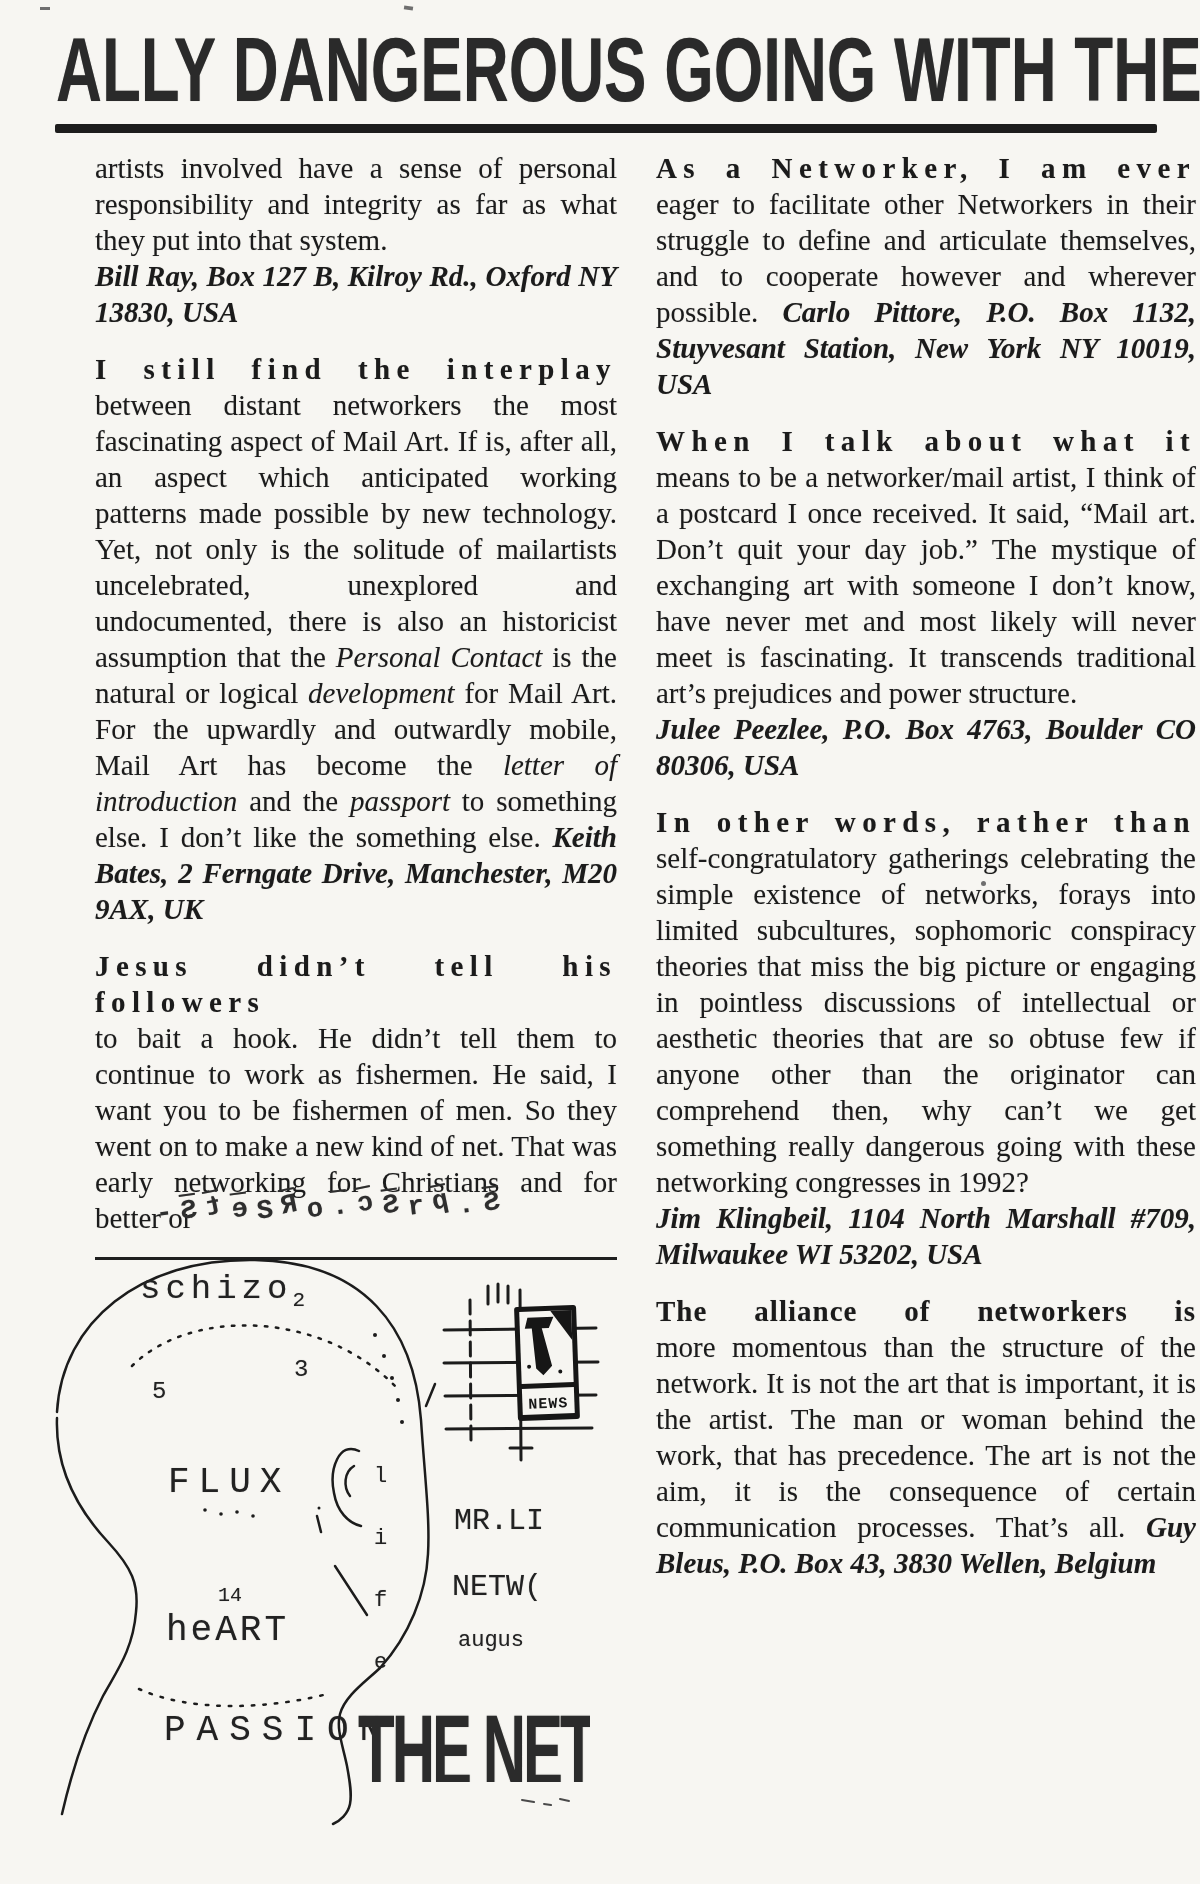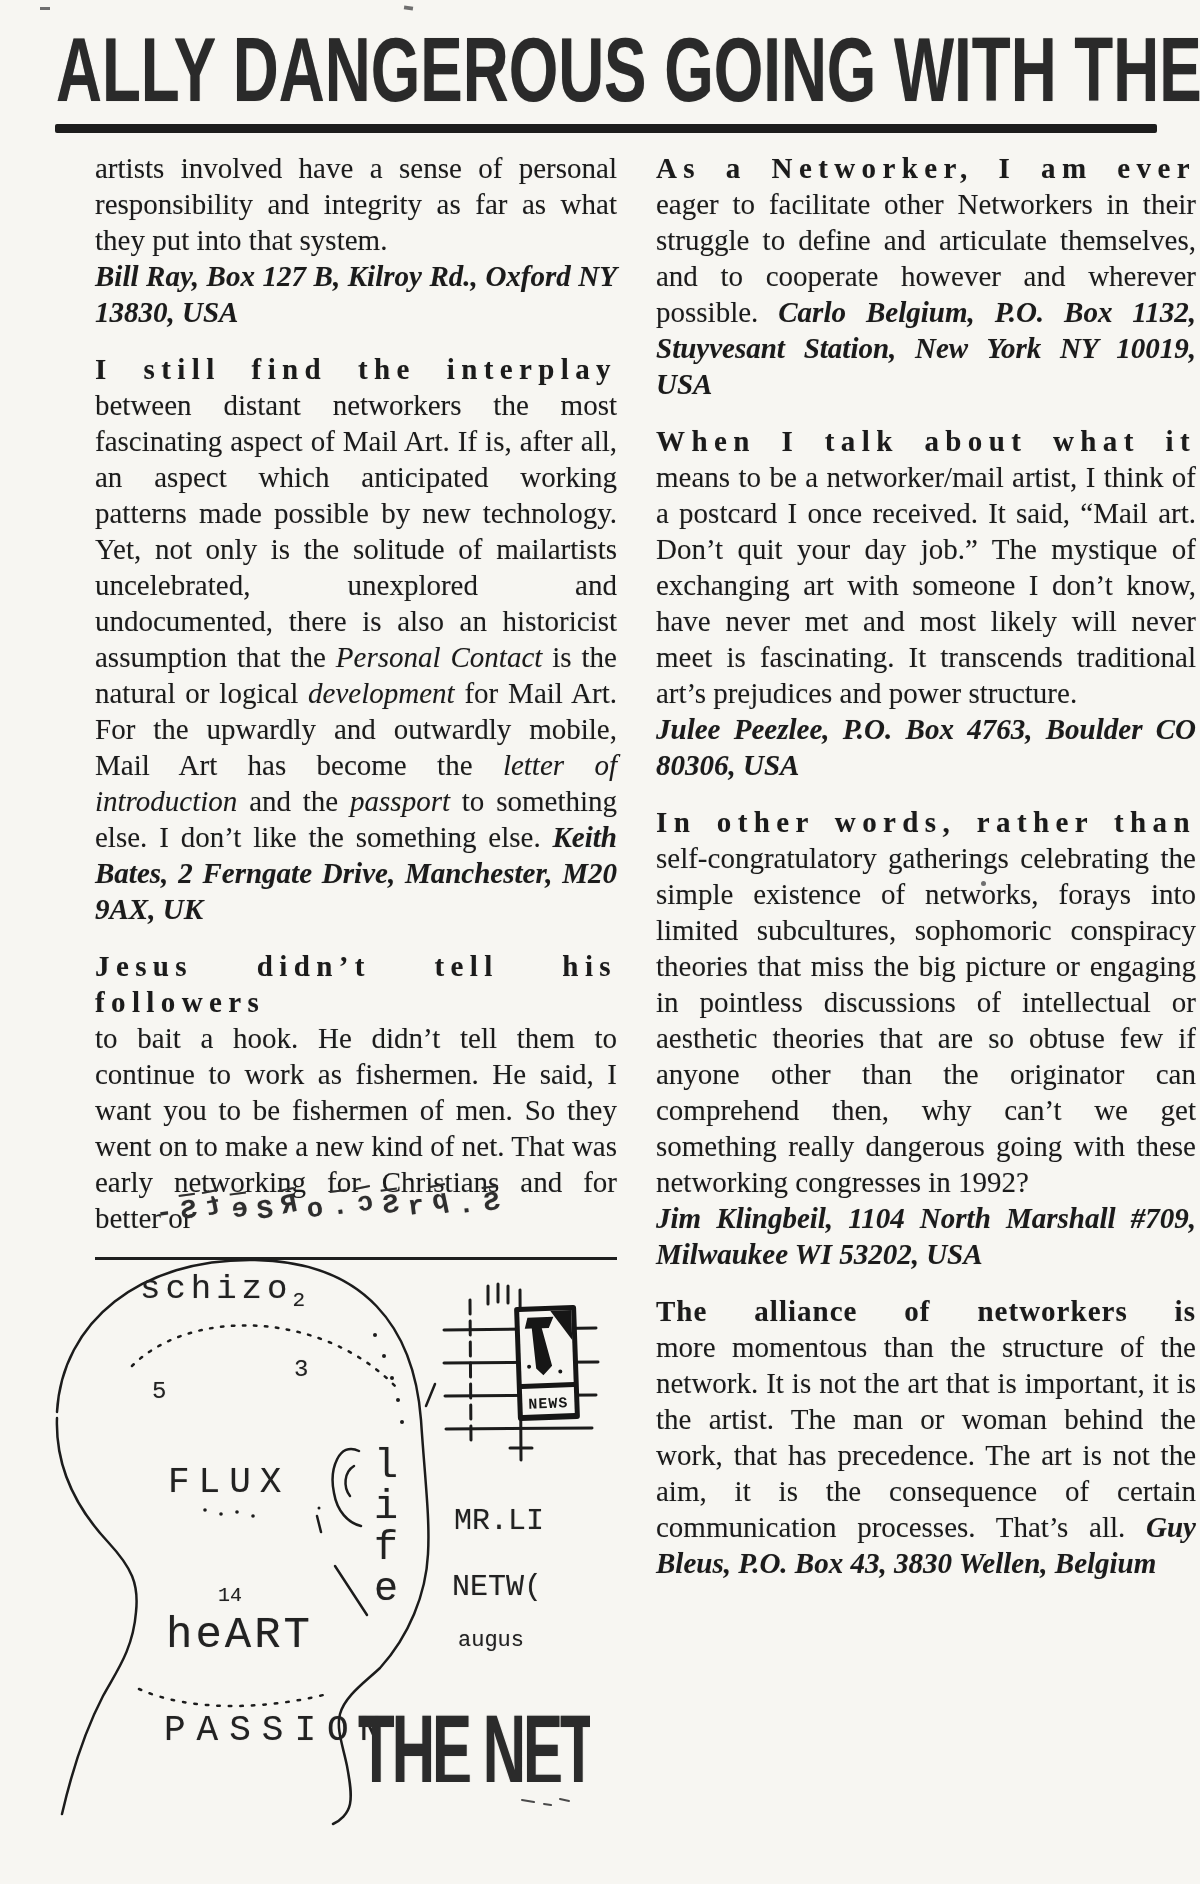--- a/index.html
+++ b/index.html
@@ -32,23 +32,23 @@
   .sr span{display:inline-block;margin-right:9px;transform-origin:center;}
   .sr span:nth-child(2n){transform:scaleX(-1) rotate(6deg) translateY(-2px);text-decoration:overline;}
   .sr span:nth-child(2n+1){transform:rotate(-5deg);}
   .sr span:nth-child(3n){transform:scaleX(-1) rotate(10deg) translateY(-5px);text-decoration:overline;}
   #w-schizo{left:100px;top:90px;font-size:34px;letter-spacing:5px;}
   #w-schizo sub{font-size:21px;letter-spacing:0;}
   #w-5{left:112px;top:198px;font-size:24px;}
   #w-3{left:254px;top:176px;font-size:24px;}
   #w-flux{left:128px;top:282px;font-size:36px;letter-spacing:9px;}
   #w-14{left:178px;top:404px;font-size:20px;}
-  #w-heart{left:126px;top:430px;font-size:44px;letter-spacing:3px;}
+  #w-heart{left:126px;top:430px;font-size:36px;letter-spacing:3px;}
   #w-passion{left:124px;top:530px;font-size:36px;letter-spacing:11px;}
-  #w-life{left:334px;top:266px;font-size:40px;width:26px;word-break:break-all;white-space:normal;line-height:41px;}
+  #w-life{left:334px;top:266px;font-size:22px;width:26px;word-break:break-all;white-space:normal;line-height:62px;}
   #w-mrli{left:414px;top:324px;font-size:30px;}
   #w-netw{left:412px;top:390px;font-size:30px;}
   #w-augus{left:418px;top:448px;font-size:22px;}
   #w-big{left:318px;top:512px;width:232px;height:90px;overflow:hidden;}
   #w-big span{display:inline-block;font-family:"Liberation Sans",sans-serif;font-weight:700;
               font-size:60px;letter-spacing:-3px;white-space:nowrap;color:#2b2b2b;
               transform:scaleY(1.7);transform-origin:top left;}
   .speck{position:absolute;background:#6f6f6f;}
   #sp1{left:404px;top:6px;width:9px;height:4px;transform:rotate(8deg);}
   #sp2{left:40px;top:7px;width:10px;height:3px;}
@@ -66,21 +66,21 @@
     <div id="col-left-paras">
         <p class="para"><span class="">artists involved have a sense of personal responsibility and integrity as far as what they put into that system.</span><span class="attr"><span class="name">Bill Ray, </span><span class="addr">Box 127 B, Kilroy Rd., Oxford NY 13830, USA</span></span></p>
         <p class="para"><span class="lead">I still find the interplay</span><span class="">between distant networkers the most fascinating aspect of Mail Art. If is, after all, an aspect which anticipated working patterns made possible by new technology. Yet, not only is the solitude of mailartists uncelebrated, unexplored and undocumented, there is also an historicist assumption that the </span><span class="it">Personal Contact</span><span class=""> is the natural or logical </span><span class="it">development</span><span class=""> for Mail Art. For the upwardly and outwardly mobile, Mail Art has become the </span><span class="it">letter of introduction</span><span class=""> and the </span><span class="it">passport</span><span class=""> to something else. I don’t like the something else. </span><span class="name">Keith Bates, </span><span class="addr">2 Ferngate Drive, Manchester, M20 9AX, UK</span></p>
         <p class="para"><span class="lead">Jesus didn’t tell his followers</span><span class="">to bait a hook. He didn’t tell them to continue to work as fishermen. He said, I want you to be fishermen of men. So they went on to make a new kind of net. That was early networking for Christians and for better or</span></p>
       </div>
     <div class="col-rule"></div>
   </div>
 
   <div class="col col-right">
     <div id="col-right-paras">
-        <p class="para"><span class="lead">As a Networker, I am ever</span><span class="">eager to facilitate other Networkers in their struggle to define and articulate themselves, and to cooperate however and wherever possible. </span><span class="name">Carlo Belgium, </span><span class="addr">P.O. Box 1132, Stuyvesant Station, New York NY 10019, USA</span></p>
+        <p class="para"><span class="lead">As a Networker, I am ever</span><span class="">eager to facilitate other Networkers in their struggle to define and articulate themselves, and to cooperate however and wherever possible. </span><span class="name">Carlo Pittore, </span><span class="addr">P.O. Box 1132, Stuyvesant Station, New York NY 10019, USA</span></p>
         <p class="para"><span class="lead">When I talk about what it</span><span class="">means to be a networker/mail artist, I think of a postcard I once received. It said, “Mail art. Don’t quit your day job.” The mystique of exchanging art with someone I don’t know, have never met and most likely will never meet is fascinating. It transcends traditional art’s prejudices and power structure.</span><span class="attr"><span class="name">Julee Peezlee, </span><span class="addr">P.O. Box 4763, Boulder CO 80306, USA</span></span></p>
         <p class="para"><span class="lead">In other words, rather than</span><span class="">self-congratulatory gatherings celebrating the simple existence of networks, forays into limited subcultures, sophomoric conspiracy theories that miss the big picture or engaging in pointless discussions of intellectual or aesthetic theories that are so obtuse few if anyone other than the originator can comprehend then, why can’t we get something really dangerous going with these networking congresses in 1992?</span><span class="attr"><span class="name">Jim Klingbeil, </span><span class="addr">1104 North Marshall #709, Milwaukee WI 53202, USA</span></span></p>
         <p class="para"><span class="lead tight">The alliance of networkers is</span><span class="">more momentous than the structure of the network. It is not the art that is important, it is the artist. The man or woman behind the work, that has precedence. The art is not the aim, it is the consequence of certain communication processes. That’s all. </span><span class="name">Guy Bleus, </span><span class="addr">P.O. Box 43, 3830 Wellen, Belgium</span></p>
       </div>
   </div>
 
   <div class="illustration">
     <svg width="580" height="704" viewBox="0 0 580 704">
       <g fill="none" stroke="#1c1c1c" stroke-width="2.5" stroke-linecap="round">
 

